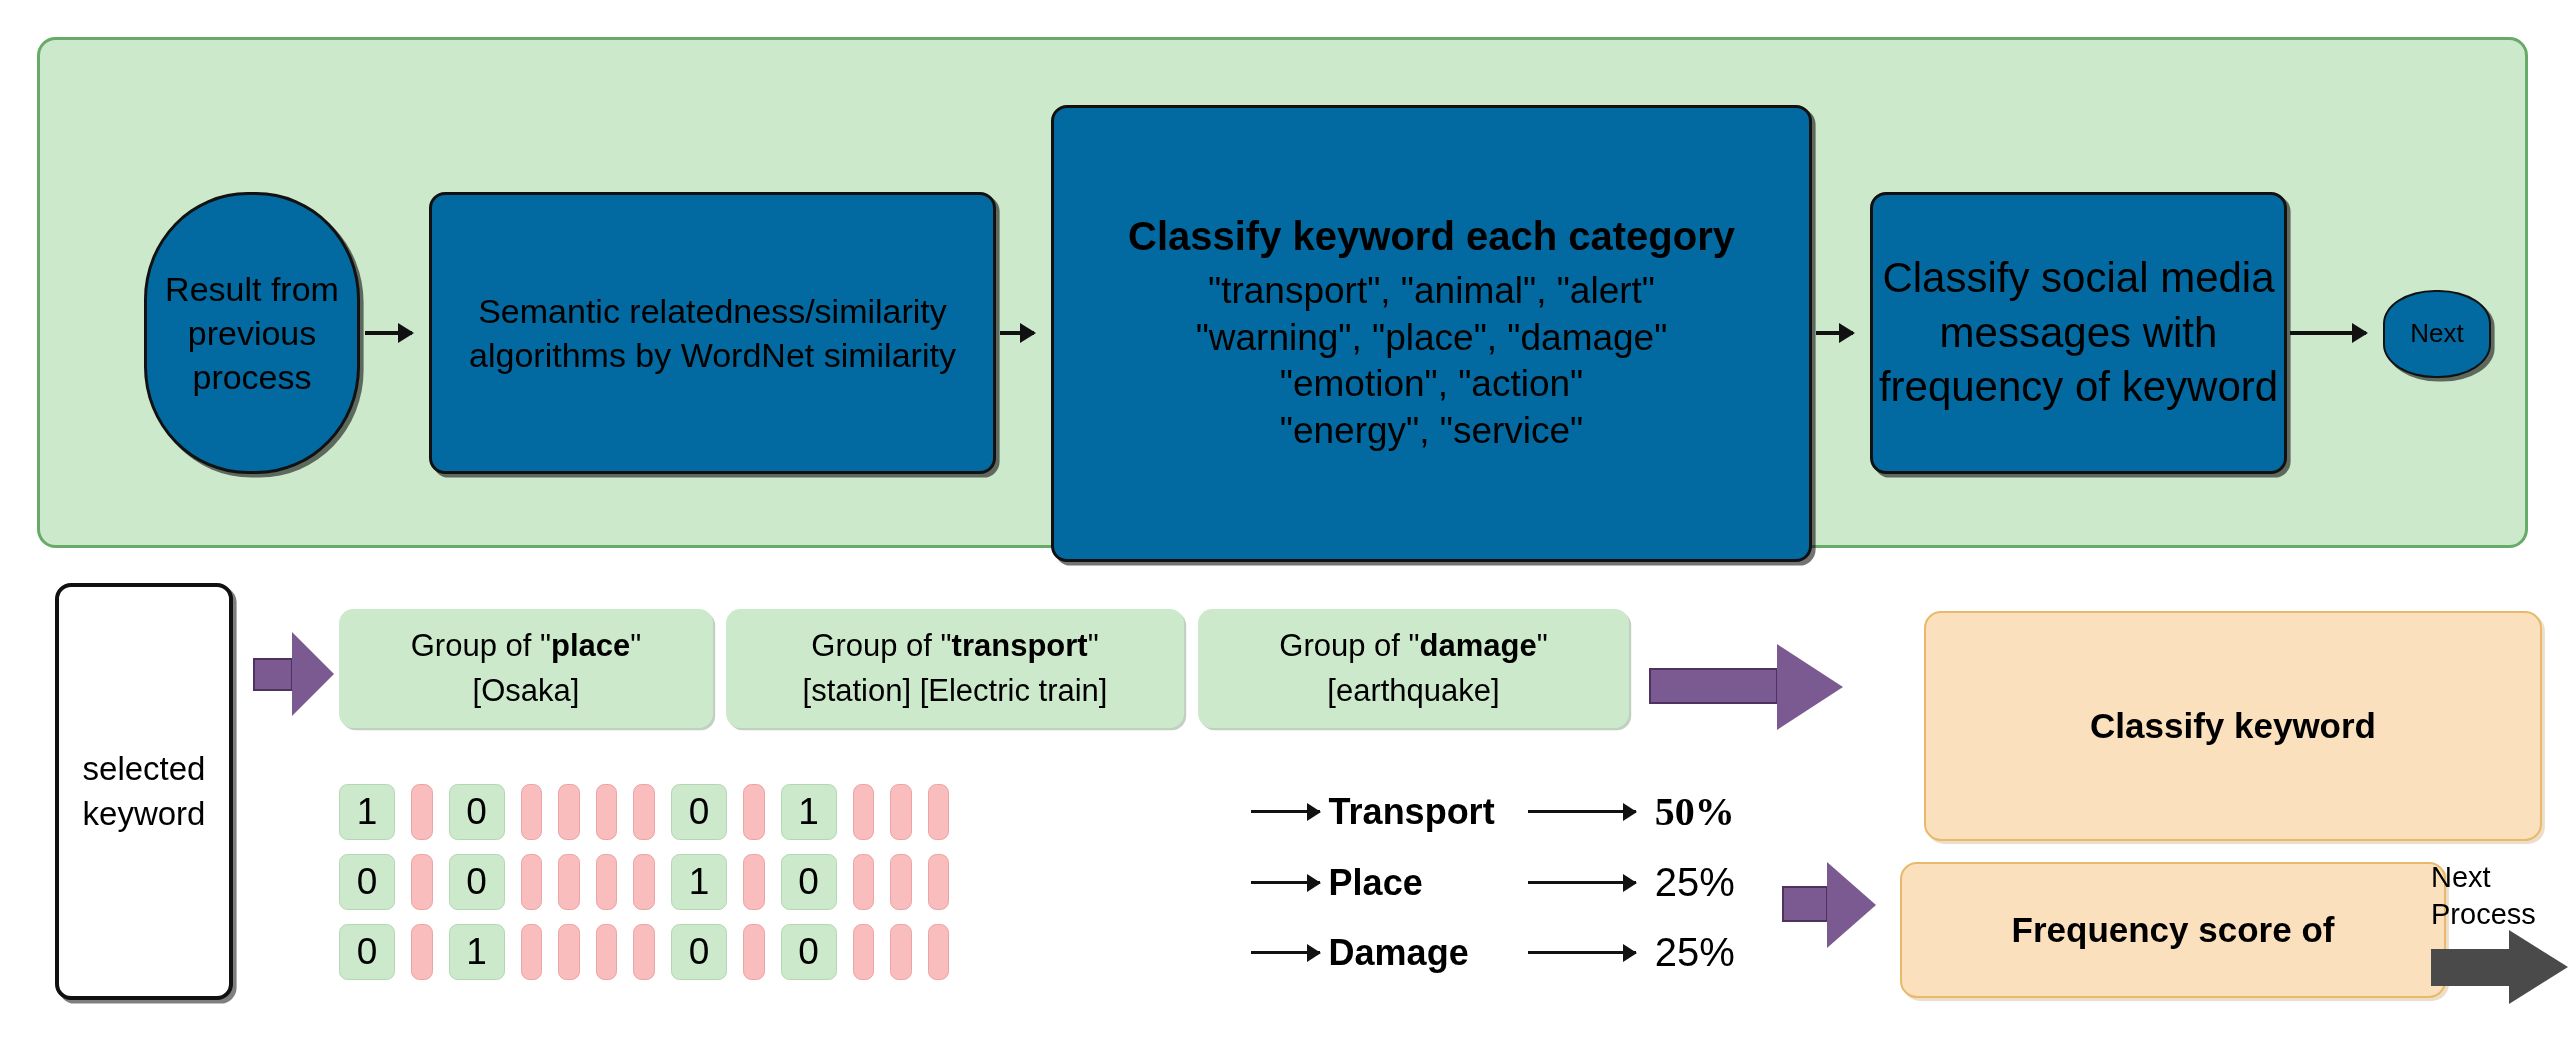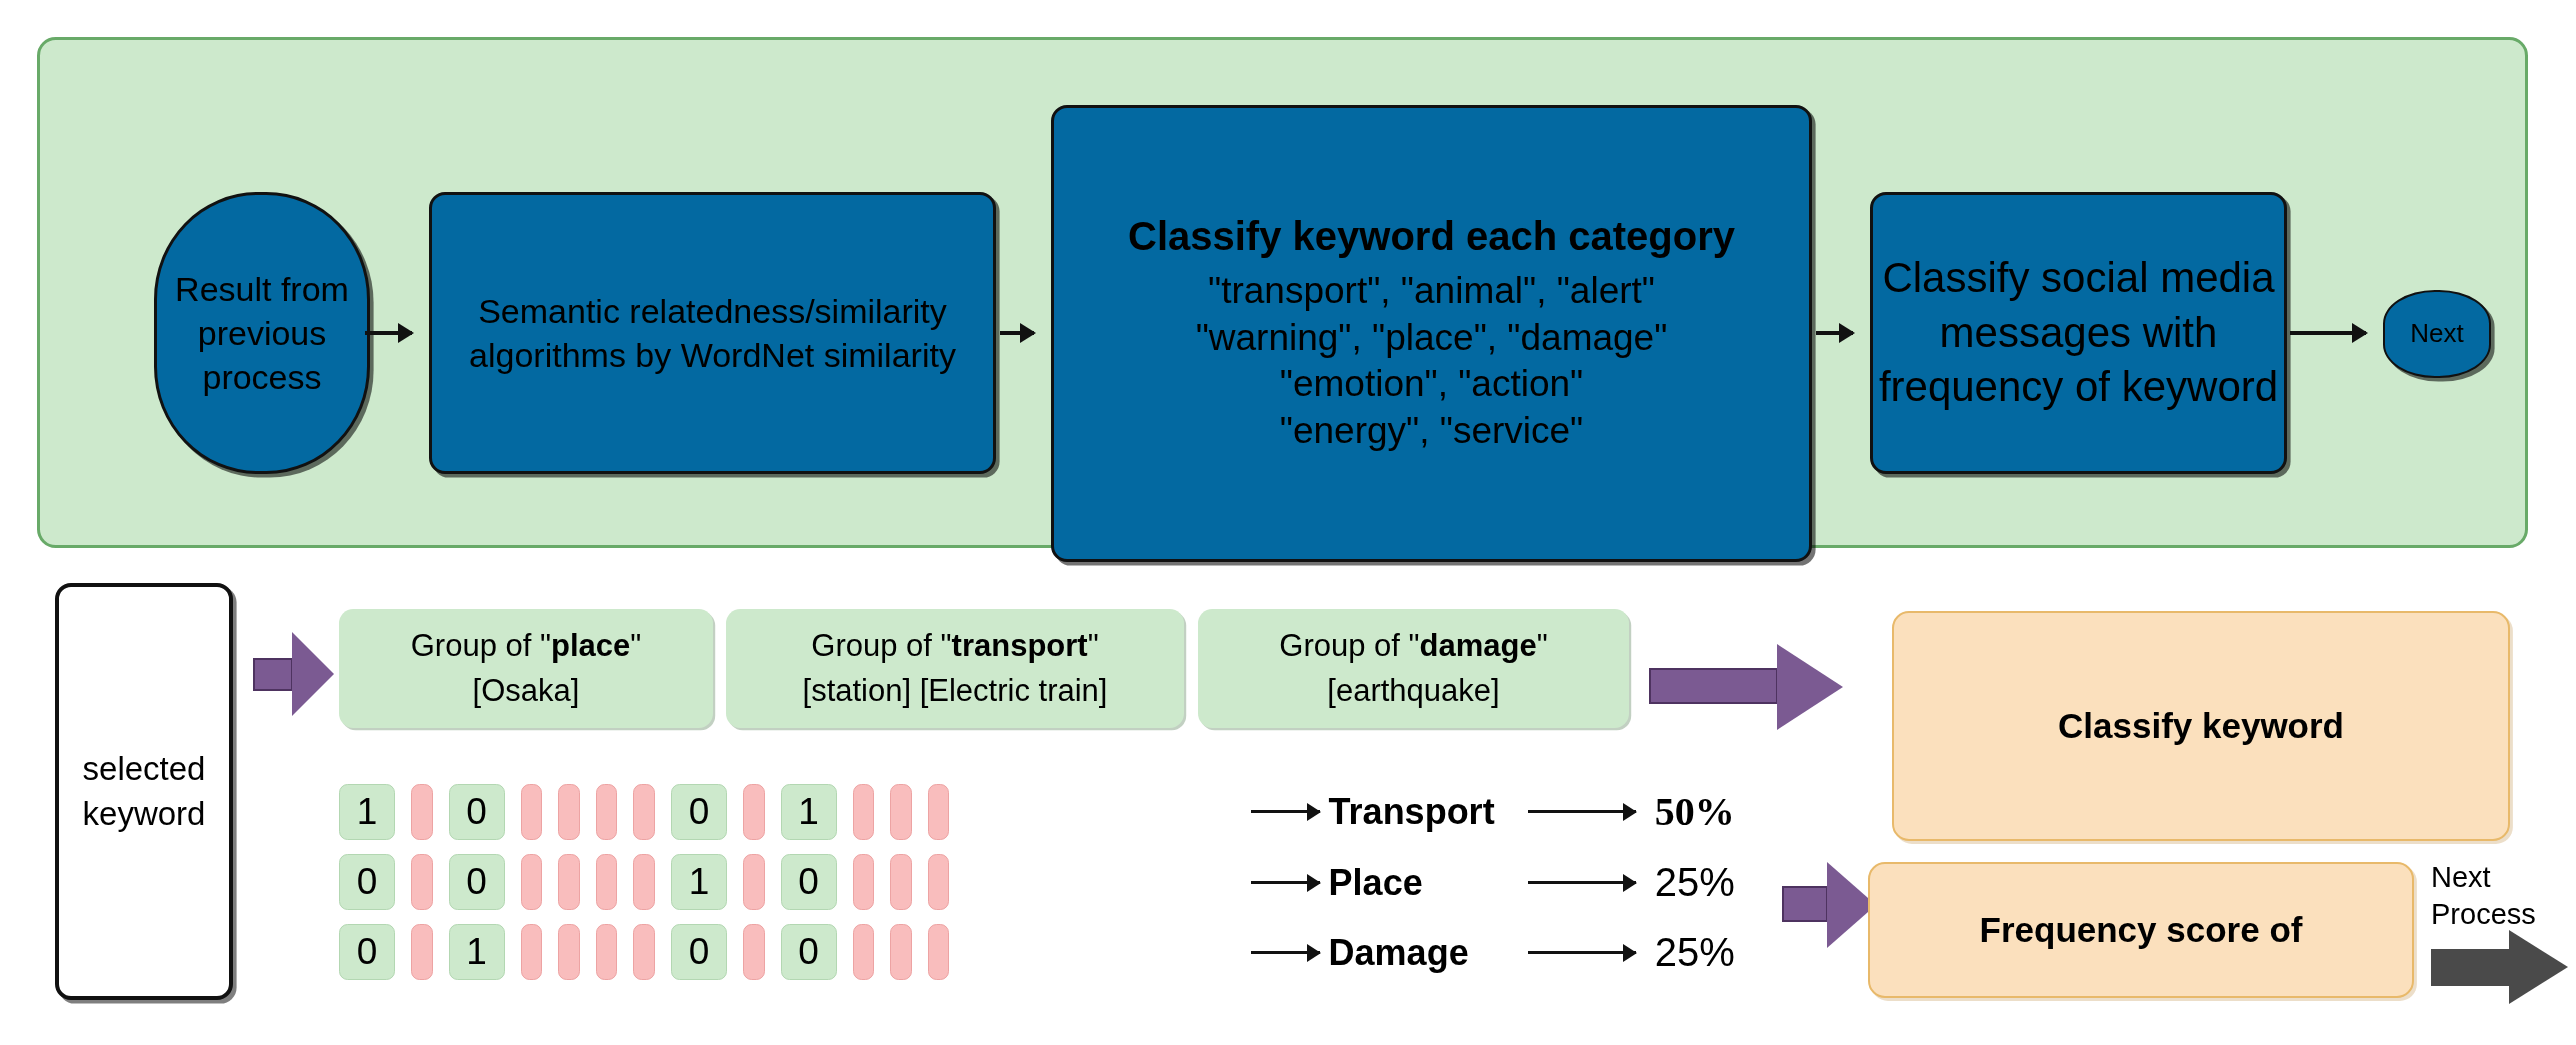--- a/index.html
+++ b/index.html
@@ -13,21 +13,21 @@
   }
 
   .flow-node{
     position:absolute;background:#0369a1;border:3.6px solid #111111;box-sizing:border-box;
     display:flex;flex-direction:column;align-items:center;justify-content:center;
     text-align:center;line-height:1.30;box-shadow:3.6px 3.6px 0 rgba(0,0,0,0.55);
   }
   .n-oval{border-radius:48% / 38%;}
   .n-rect{border-radius:16px;}
 
-  .node-result{left:114px;top:152px;width:216px;height:282px;font-size:34px;}
+  .node-result{left:104px;top:152px;width:216px;height:282px;font-size:34px;}
   .node-semantic{left:389px;top:152px;width:567px;height:282px;font-size:34px;}
   .node-classify{left:1011px;top:65px;width:761px;height:457px;font-size:37px;}
   .node-social{left:1830px;top:152px;width:417px;height:282px;font-size:42px;}
   .node-next{left:2343px;top:250px;width:108px;height:88px;font-size:26px;border-width:2.9px;}
 
   .title-bold{font-weight:bold;font-size:40px;line-height:1.22;margin-bottom:7.2px;}
   .cat-line{font-size:37px;line-height:1.26;}
 
   
   .thin-arrow{position:absolute;height:4.3px;background:#111;}
@@ -101,21 +101,21 @@
     width:0;height:0;border-left:14.4px solid #111;border-top:9.3px solid transparent;border-bottom:9.3px solid transparent;}
   .cat-name{width:208px;font-size:36px;padding-left:8.6px;box-sizing:border-box;}
   .cat-name.bold{font-weight:bold;}
   .pct{width:144px;font-size:40px;padding-left:18.7px;box-sizing:border-box;}
   .pct.bold{font-weight:bold;font-family:Liberation Serif, serif;}
 
   
   .orange-box{
     position:absolute;background:#fbe0bd;border:2.9px solid #e8b96a;border-radius:17px;
     box-sizing:border-box;display:flex;flex-direction:column;align-items:center;justify-content:center;
-    text-align:left;font-weight:bold;line-height:1.44;box-shadow:2.9px 2.9px 0 rgba(200,160,100,0.35);
+    text-align:left;font-weight:bold;line-height:1.44;box-shadow:2.9px 2.9px 0 rgba(200,160,100,0.35);margin-left:32px;
   }
   .ob-top{left:1892px;top:611px;width:618px;height:230px;font-size:35px;}
   .ob-bot{left:1868px;top:862px;width:546px;height:136px;font-size:35px;}
 
   
   .np-label{position:absolute;left:2431px;top:859px;width:136px;font-size:29px;line-height:1.28;}
   .grey-arrow{position:absolute;left:2431px;top:930px;width:136px;height:75px;}
   .grey-arrow .shaft{position:absolute;left:0;top:18.7px;width:79px;height:37px;background:#4a4a4a;}
   .grey-arrow .head{position:absolute;left:78px;top:0;width:0;height:0;
     border-left:59px solid #4a4a4a;border-top:37px solid transparent;border-bottom:37px solid transparent;}

